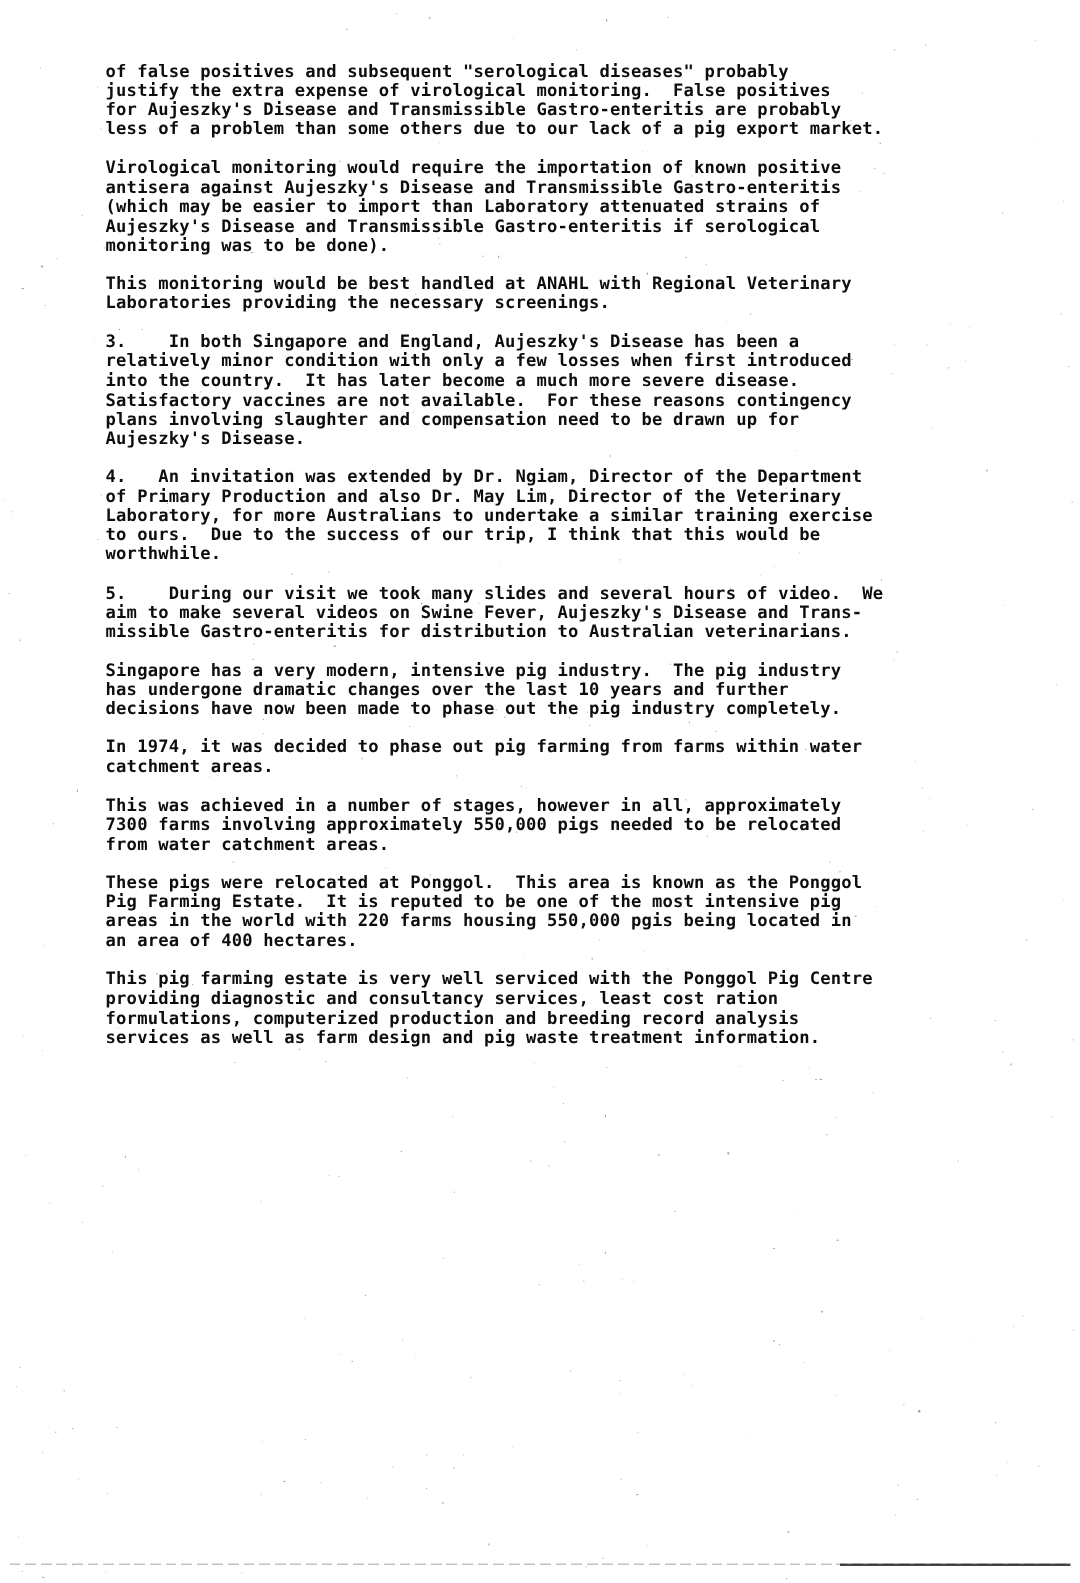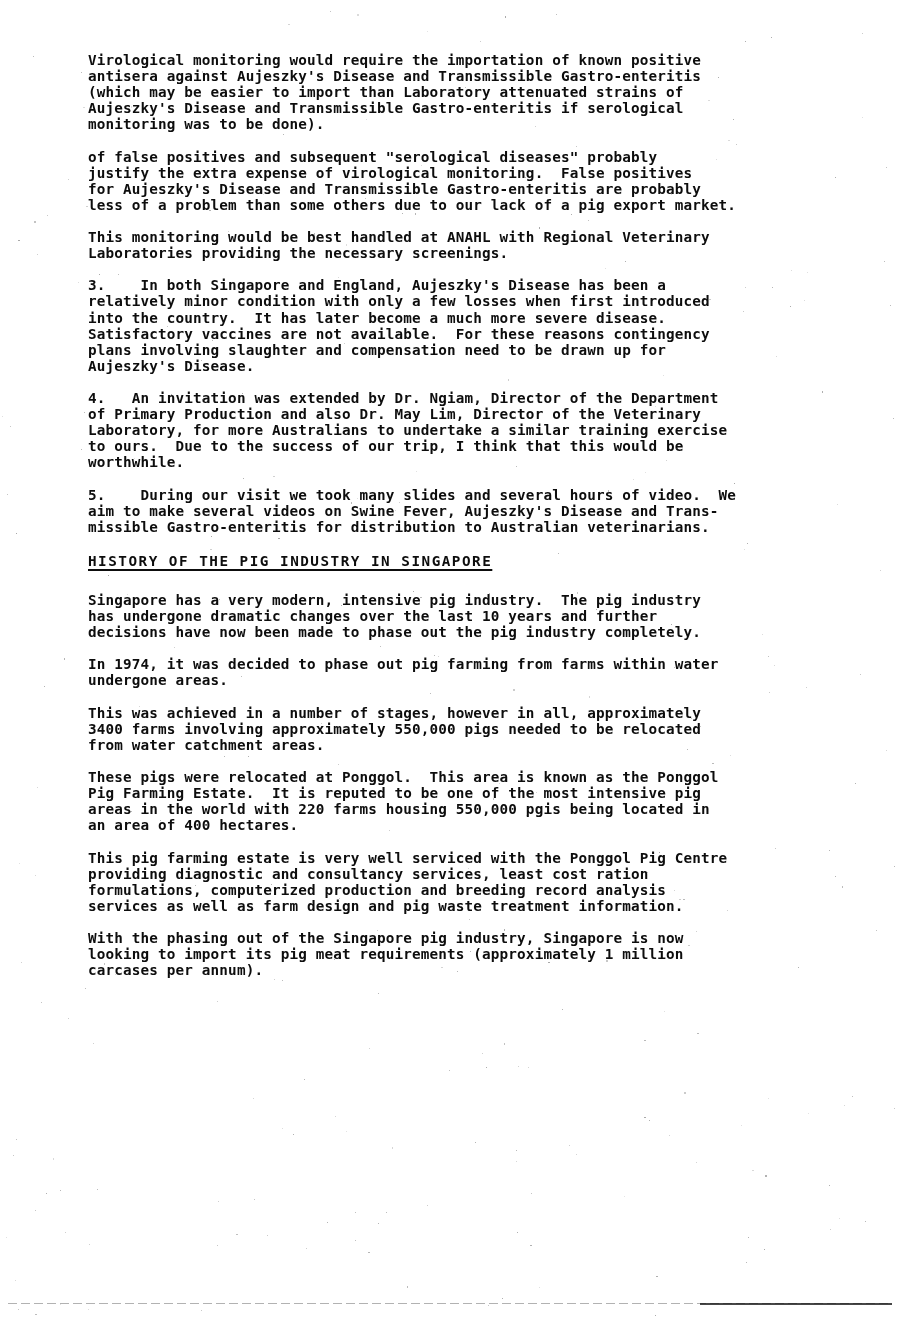--- a/index.html
+++ b/index.html
@@ -113,69 +113,63 @@
   }
 </style>
 </head>
 <body>
 
 <div id="page">
 
 
   <div id="document-body">
 
+    <p class="para">of false positives and subsequent "serological diseases" probably
+justify the extra expense of virological monitoring.  False positives
+for Aujeszky's Disease and Transmissible Gastro-enteritis are probably
+less of a problem than some others due to our lack of a pig export market.</p>
     <p class="para">Virological monitoring would require the importation of known positive
 antisera against Aujeszky's Disease and Transmissible Gastro-enteritis
 (which may be easier to import than Laboratory attenuated strains of
 Aujeszky's Disease and Transmissible Gastro-enteritis if serological
 monitoring was to be done).</p>
-    <p class="para">of false positives and subsequent "serological diseases" probably
-justify the extra expense of virological monitoring.  False positives
-for Aujeszky's Disease and Transmissible Gastro-enteritis are probably
-less of a problem than some others due to our lack of a pig export market.</p>
     <p class="para">This monitoring would be best handled at ANAHL with Regional Veterinary
 Laboratories providing the necessary screenings.</p>
     <p class="para">3.    In both Singapore and England, Aujeszky's Disease has been a
 relatively minor condition with only a few losses when first introduced
 into the country.  It has later become a much more severe disease.
 Satisfactory vaccines are not available.  For these reasons contingency
 plans involving slaughter and compensation need to be drawn up for
 Aujeszky's Disease.</p>
     <p class="para">4.   An invitation was extended by Dr. Ngiam, Director of the Department
 of Primary Production and also Dr. May Lim, Director of the Veterinary
 Laboratory, for more Australians to undertake a similar training exercise
 to ours.  Due to the success of our trip, I think that this would be
 worthwhile.</p>
     <p class="para">5.    During our visit we took many slides and several hours of video.  We
 aim to make several videos on Swine Fever, Aujeszky's Disease and Trans-
 missible Gastro-enteritis for distribution to Australian veterinarians.</p>
 
-    <div class="heading-wrap">
-      <span class="section-heading">HISTORY OF THE PIG INDUSTRY IN SINGAPORE</span>
-    </div>
 
     <p class="para">Singapore has a very modern, intensive pig industry.  The pig industry
 has undergone dramatic changes over the last 10 years and further
 decisions have now been made to phase out the pig industry completely.</p>
     <p class="para">In 1974, it was decided to phase out pig farming from farms within water
-undergone areas.</p>
+catchment areas.</p>
     <p class="para">This was achieved in a number of stages, however in all, approximately
-3400 farms involving approximately 550,000 pigs needed to be relocated
+7300 farms involving approximately 550,000 pigs needed to be relocated
 from water catchment areas.</p>
     <p class="para">These pigs were relocated at Ponggol.  This area is known as the Ponggol
 Pig Farming Estate.  It is reputed to be one of the most intensive pig
 areas in the world with 220 farms housing 550,000 pgis being located in
 an area of 400 hectares.</p>
     <p class="para">This pig farming estate is very well serviced with the Ponggol Pig Centre
 providing diagnostic and consultancy services, least cost ration
 formulations, computerized production and breeding record analysis
 services as well as farm design and pig waste treatment information.</p>
-    <p class="para">With the phasing out of the Singapore pig industry, Singapore is now
-looking to import its pig meat requirements (approximately 1 million
-carcases per annum).</p>
   </div>
 
   <div id="speckle-layer">
       <i class="speck" style="left: 224px; top: 756px; width: 1px; height: 1px; opacity: 0.65;"></i>
       <i class="speck" style="left: 427px; top: 31px; width: 1px; height: 1px; opacity: 0.25;"></i>
       <i class="speck" style="left: 420px; top: 597px; width: 2px; height: 1px; opacity: 0.64;"></i>
       <i class="speck" style="left: 502px; top: 1298px; width: 1px; height: 1px; opacity: 0.72;"></i>
       <i class="speck" style="left: 438px; top: 656px; width: 1px; height: 1px; opacity: 0.38;"></i>
       <i class="speck" style="left: 624px; top: 1196px; width: 1px; height: 1px; opacity: 0.25;"></i>
       <i class="speck" style="left: 445px; top: 886px; width: 1px; height: 1px; opacity: 0.33;"></i>

